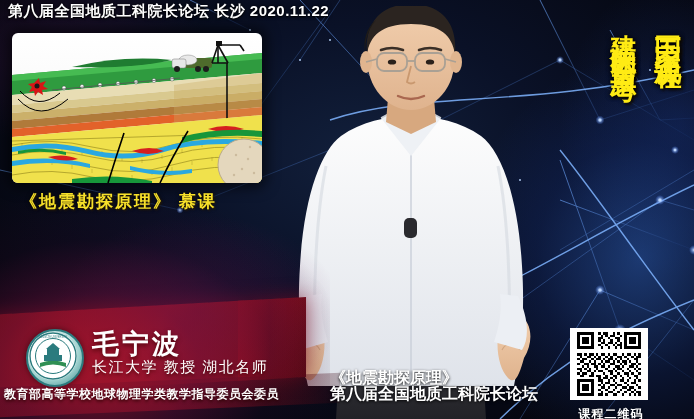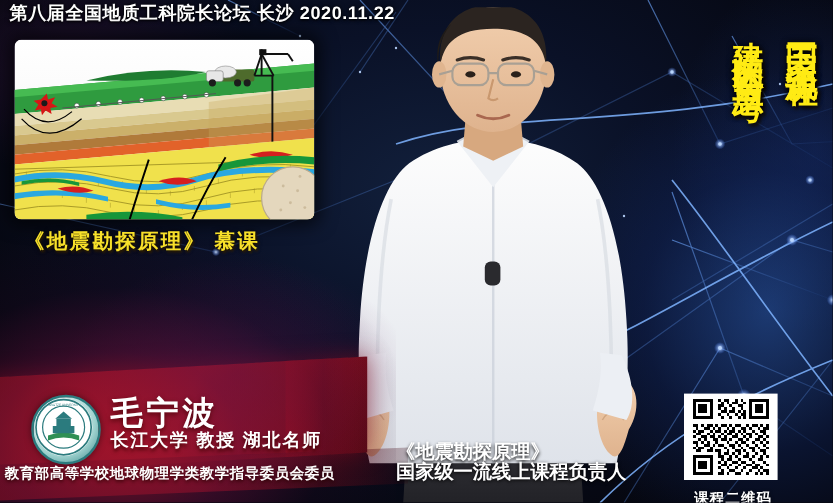--- a/index.html
+++ b/index.html
@@ -62,21 +62,21 @@
     background:linear-gradient(100deg,rgba(125,12,22,.92) 0%,rgba(150,14,26,.85) 50%,rgba(40,8,20,.25) 100%);
     transform:skewY(-2.4deg);}
 
   
   .logo{position:absolute;left:26px;top:329px;width:54px;height:54px;border-radius:50%;
     background:radial-gradient(circle at 42% 38%, #ffffff 0%,#dff0ef 35%,#9fd2cf 62%,#2f7f82 100%);
     border:2px solid #2b7b7e;box-shadow:0 0 6px rgba(0,0,0,.5);overflow:hidden;}
 
   .presenter-name{position:absolute;left:92px;top:326px;font-size:27px;font-weight:bold;
     color:#ffffff;letter-spacing:3px;text-shadow:0 2px 4px rgba(60,0,0,.8);white-space:nowrap;}
-  .presenter-role{position:absolute;left:92px;top:358px;font-size:15px;font-weight:bold;
+  .presenter-role{position:absolute;left:92px;top:358px;font-size:15px;font-weight:normal;
     color:#ffffff;letter-spacing:1.5px;text-shadow:0 2px 3px rgba(60,0,0,.8);white-space:nowrap;}
   .presenter-affil{position:absolute;left:4px;top:386px;font-size:12px;font-weight:bold;
     color:#ffffff;letter-spacing:.5px;text-shadow:0 2px 3px rgba(40,0,0,.9);white-space:nowrap;}
 
   
   .course-caption{position:absolute;left:330px;top:370px;width:230px;text-align:left;
     font-size:16px;font-weight:bold;color:#ffffff;line-height:16px;
     text-shadow:0 1px 3px rgba(0,0,0,.95);}
 
   
@@ -372,21 +372,21 @@
       </g>
     </svg>
   </div>
 
   <div class="presenter-name">毛宁波</div>
   <div class="presenter-role">长江大学 教授 湖北名师</div>
   <div class="presenter-affil">教育部高等学校地球物理学类教学指导委员会委员</div>
 
   <div class="course-caption">
     <div>《地震勘探原理》</div>
-    <div>国家级一流线上课程负责人</div>
+    <div>第八届全国地质工科院长论坛</div>
   </div>
 
   <div class="qr-wrap">
     <svg class="qr-img" viewBox="0 0 29 29" shape-rendering="crispEdges">
       <rect width="29" height="29" fill="#fff"></rect>
       <g fill="#000">
         <path d="M1 1h7v7h-7z"></path>
           <path d="M2 2h5v5h-5z" fill="#fff"></path>
           <path d="M3 3h3v3h-3z"></path>
         <path d="M21 1h7v7h-7z"></path>

